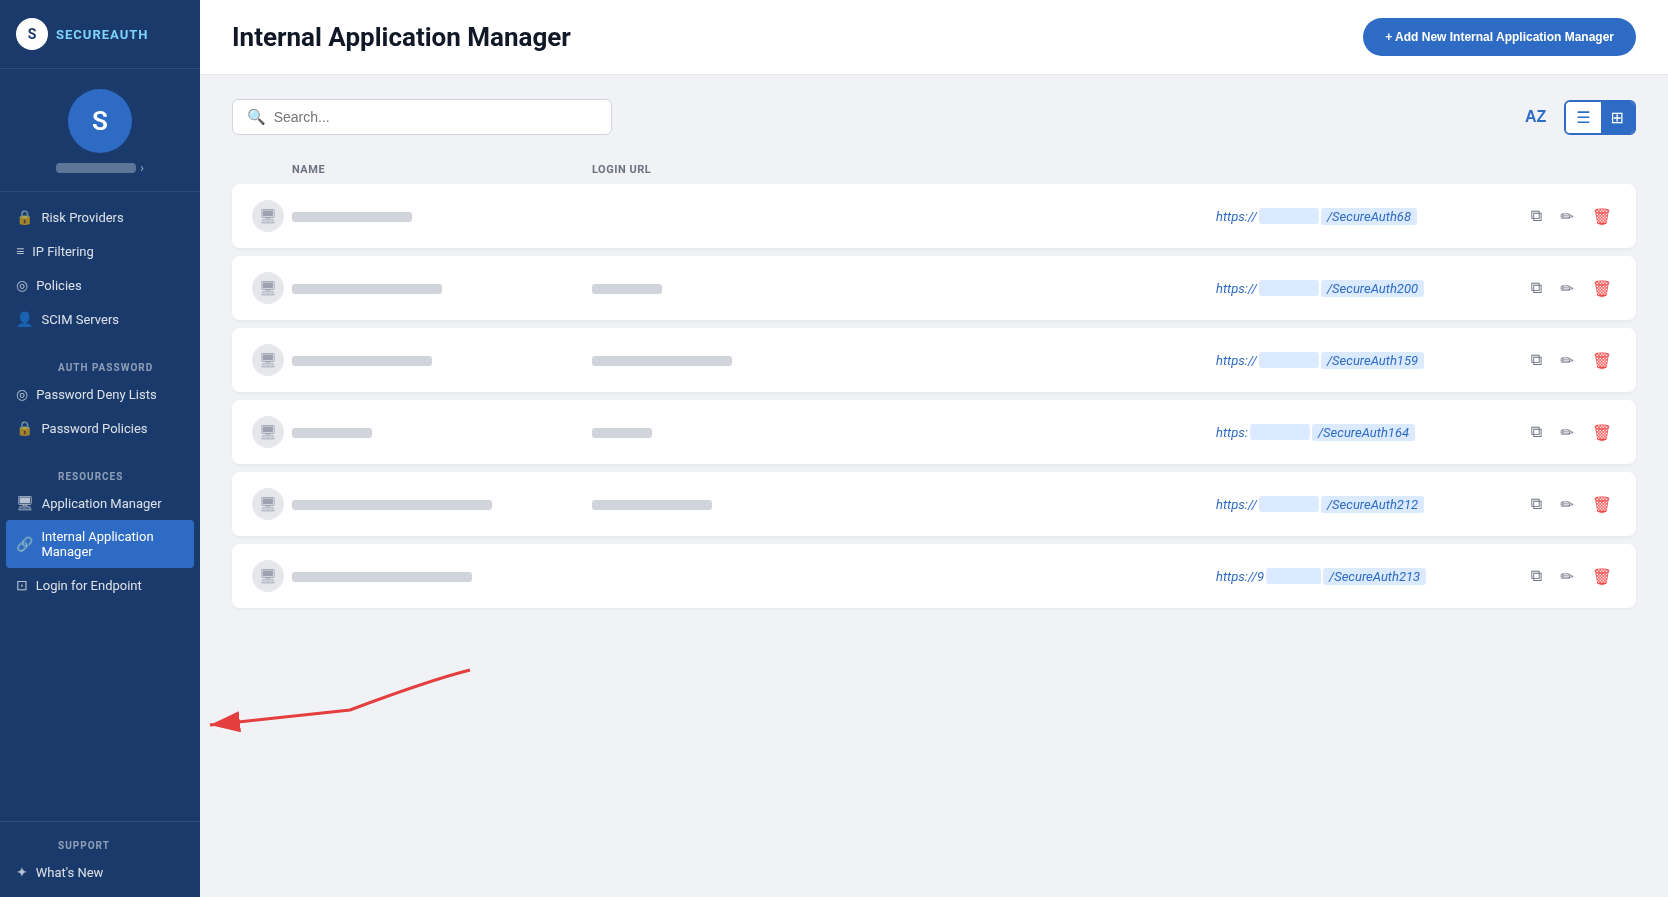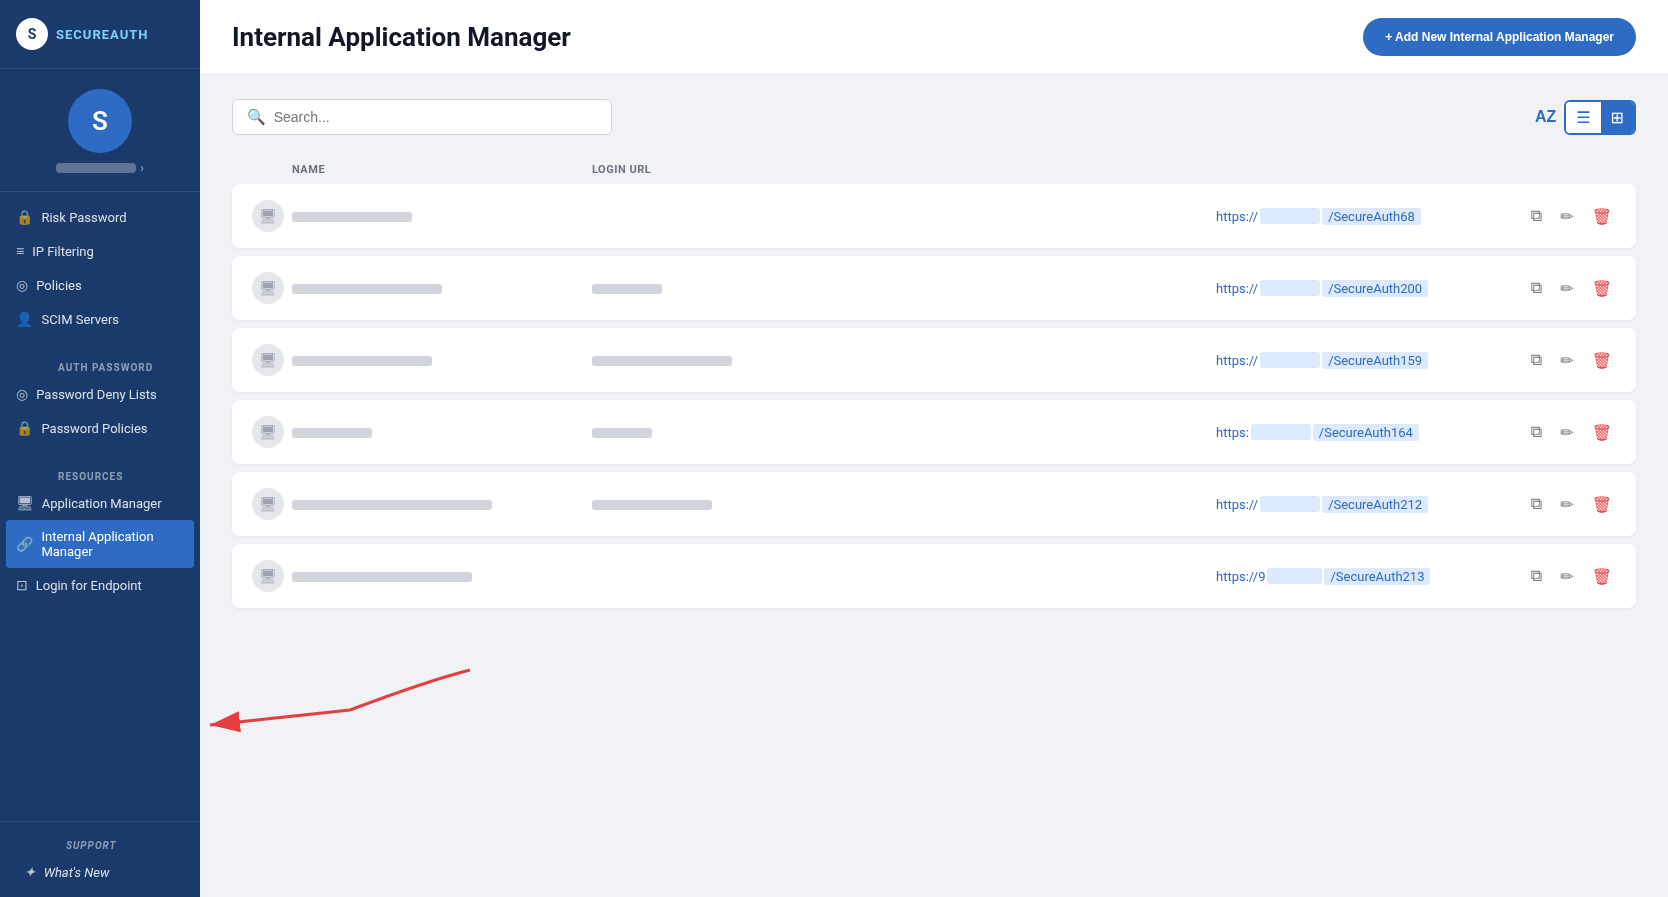--- a/index.html
+++ b/index.html
@@ -88,22 +88,21 @@
       color: #fff;
       border-radius: 4px;
       margin: 0 6px;
       padding: 9px 10px;
     }
     .nav-item .nav-icon { font-size: 14px; opacity: 0.8; }
 
     .sidebar-bottom {
       margin-top: auto;
       border-top: 1px solid rgba(255,255,255,0.1);
-      padding: 8px 8px;
-      font-style: italic;
+      padding: 8px 0;
     }
 
     
     .main {
       flex: 1;
       display: flex;
       flex-direction: column;
       overflow: hidden;
     }
 
@@ -164,21 +163,21 @@
     .search-box input {
       border: none;
       outline: none;
       font-size: 14px;
       color: #374151;
       flex: 1;
       background: transparent;
     }
     .search-icon-svg { color: #9ca3af; font-size: 15px; }
 
-    .toolbar-right { display: flex; align-items: center; }
+    .toolbar-right { display: flex; align-items: center; gap: 10px; }
     .sort-btn {
       background: none;
       border: none;
       cursor: pointer;
       color: #2e6bc4;
       font-size: 16px;
       font-weight: 700;
       padding: 4px 8px;
     }
     .view-toggle {
@@ -236,20 +235,21 @@
       border-radius: 4px;
       display: inline-block;
     }
 
     .login-url {
       color: #2e6bc4;
       font-size: 13px;
       display: flex;
       align-items: center;
       gap: 0;
+      font-style: italic;
     }
     .url-start { color: #2e6bc4; }
     .url-end {
       background: #dbeafe;
       color: #2e6bc4;
       padding: 1px 6px;
       border-radius: 3px;
       font-size: 13px;
     }
 
@@ -302,21 +302,21 @@
     <div class="user-avatar">S</div>
     <div class="user-name-row">
       <div class="user-name-placeholder"></div>
       <span class="chevron-right">›</span>
     </div>
   </div>
 
   <div class="nav-section">
     <div class="nav-item">
       <span class="nav-icon">🔒</span>
-      <span>Risk Password</span>
+      <span>Risk Providers</span>
     </div>
     <div class="nav-item">
       <span class="nav-icon">≡</span>
       <span>IP Filtering</span>
     </div>
     <div class="nav-item">
       <span class="nav-icon">◎</span>
       <span>Policies</span>
     </div>
     <div class="nav-item">

